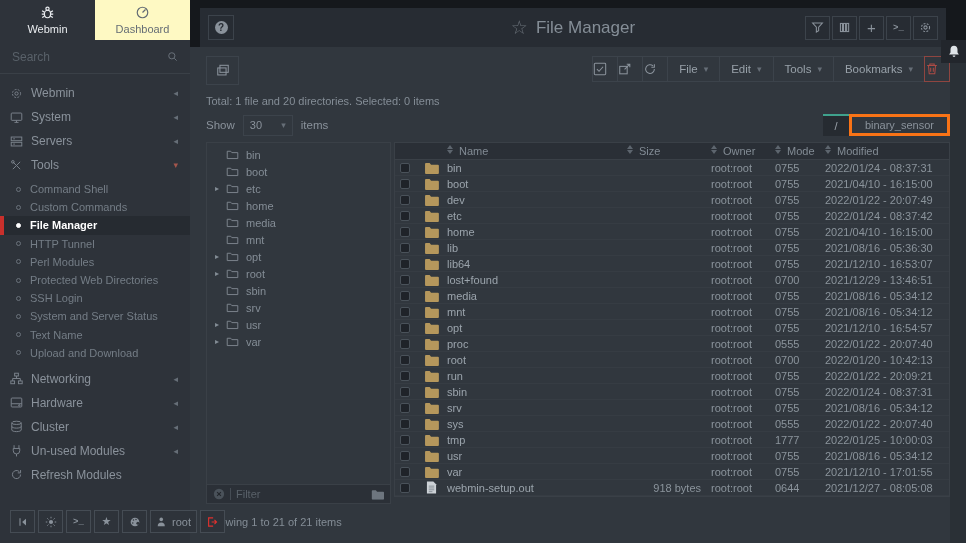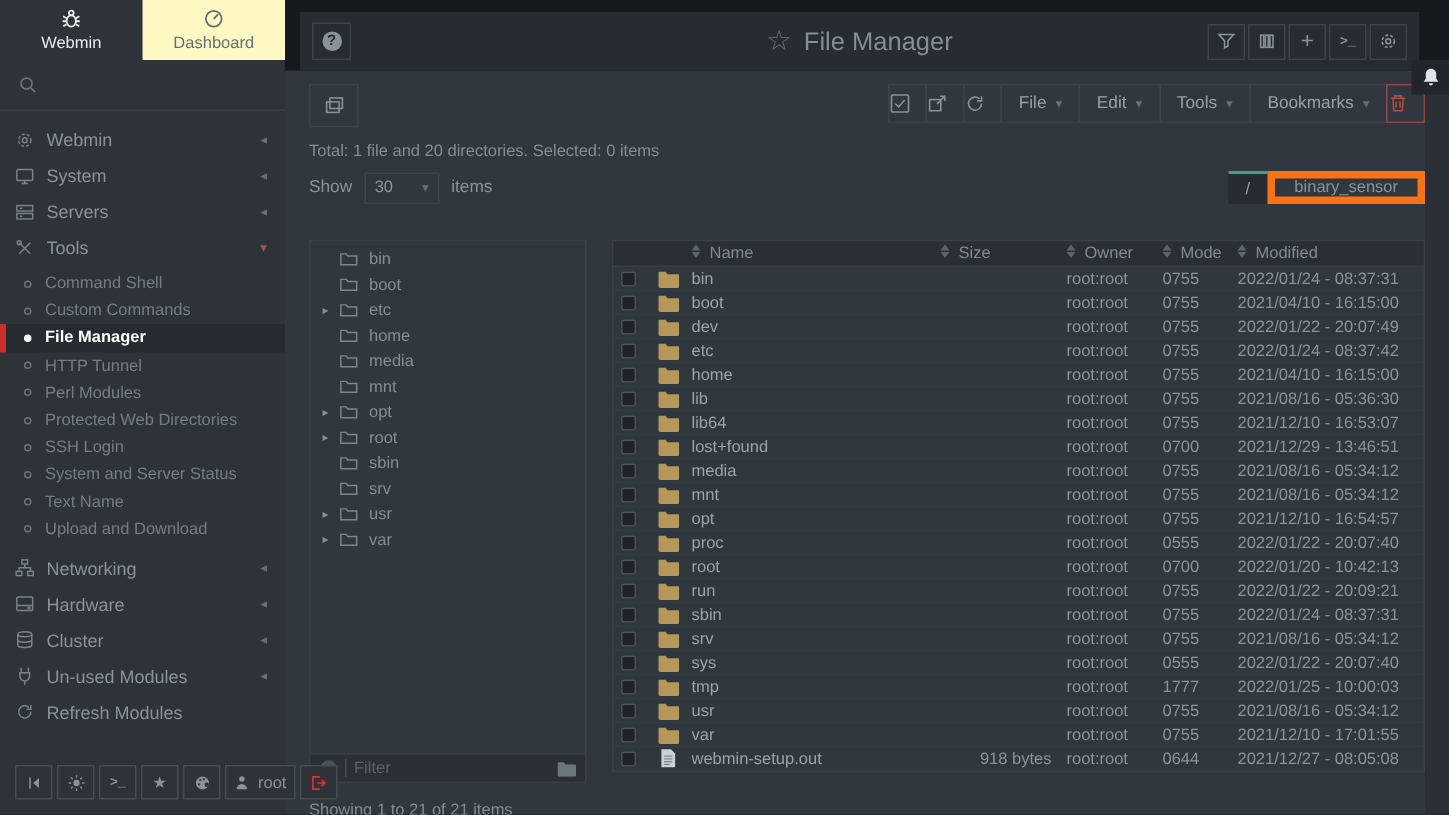--- a/index.html
+++ b/index.html
@@ -57,23 +57,23 @@
   .g-btn{height:26px;border:1px solid #3c434b;margin-left:-1px;display:flex;align-items:center;justify-content:flex-start;padding:0 11px;font-size:11.5px;color:#98a1a9;cursor:pointer;background:transparent}
   .g-btn.icon{width:26px;padding:0}
   .g-btn .caret{margin-left:6px}
   .g-btn.trash{border-color:#8f4540}
   .g-btn.trash svg{stroke:#ad4b45}
   .status{margin-top:10px;font-size:11px;color:#848d96}
   .row2{margin-top:7px;display:flex;align-items:center;font-size:11.5px;color:#8a929b}
   .show-select{width:50px;height:21px;border:1px solid #3c434b;margin:0 8px;display:flex;align-items:center;justify-content:space-between;padding:0 6px;font-size:11px;cursor:pointer}
   .crumbs{margin-left:auto;display:flex;align-items:flex-start}
   .crumb-root{width:26px;height:22px;background:#262b31;border-top:2px solid #3fa18c;display:flex;align-items:center;justify-content:center;font-size:11px;color:#9aa2aa;cursor:pointer}
-  .crumb-cur{height:22px;border:5px solid #f97316;padding:0 13px;display:flex;align-items:center;font-size:11px;color:#8a929b;cursor:pointer}
-
-  .panels{margin-top:24px;display:flex;gap:17px;height:362px}
+  .crumb-cur{height:22px;border:3px solid #f97316;padding:0 13px;display:flex;align-items:center;font-size:11px;color:#8a929b;cursor:pointer}
+
+  .panels{margin-top:6px;display:flex;gap:3px;height:362px}
   .tree{width:185px;flex:none;border:1px solid #3a4047;position:relative;padding-top:3px}
   .t-item{height:17px;display:flex;align-items:center;padding-left:8px;font-size:11px;color:#848d96;cursor:pointer}
   .t-arrow{width:11px;font-size:8px;color:#848d96;flex:none}
   .t-item svg{width:13px;height:11px;stroke:#7d858e;fill:none;stroke-width:1.2;margin-right:7px;flex:none}
   .t-filter{position:absolute;bottom:0;left:0;right:0;height:19px;border-top:1px solid #3a4047;background:#2b3037;display:flex;align-items:center;padding:0 6px}
   .t-filter input{flex:1;background:transparent;border:none;outline:none;border-left:1px solid #454c54;margin-left:5px;padding-left:5px;font-size:11px;color:#9aa2aa;font-family:inherit;min-width:0}
   .t-filter input::placeholder{color:#596169}
 
   .filetable{flex:1;border:1px solid #3a4047;align-self:flex-start}
   .th-row{height:17px;background:#2a2f36;display:flex;align-items:center;font-size:11px;color:#828b94;border-bottom:1px solid #3a4047}
@@ -126,20 +126,21 @@
       </div>
       <div class="tab inactive">
         <svg viewBox="0 0 16 16">
             <circle cx="8" cy="8" r="5.6"></circle>
             <path d="M8 8l3.2-3.2"></path>
           </svg>
         <span>Dashboard</span>
       </div>
     </div>
     <div class="search">
+      <input placeholder="Search" style="">
       <svg viewBox="0 0 16 16">
           <circle cx="7" cy="7" r="4.5"></circle>
           <path d="M10.5 10.5L14 14"></path>
         </svg>
     </div>
 
     <nav class="menu">
       <div class="m-item">
         <svg viewBox="0 0 16 16">
             <circle cx="8" cy="8" r="2"></circle>

